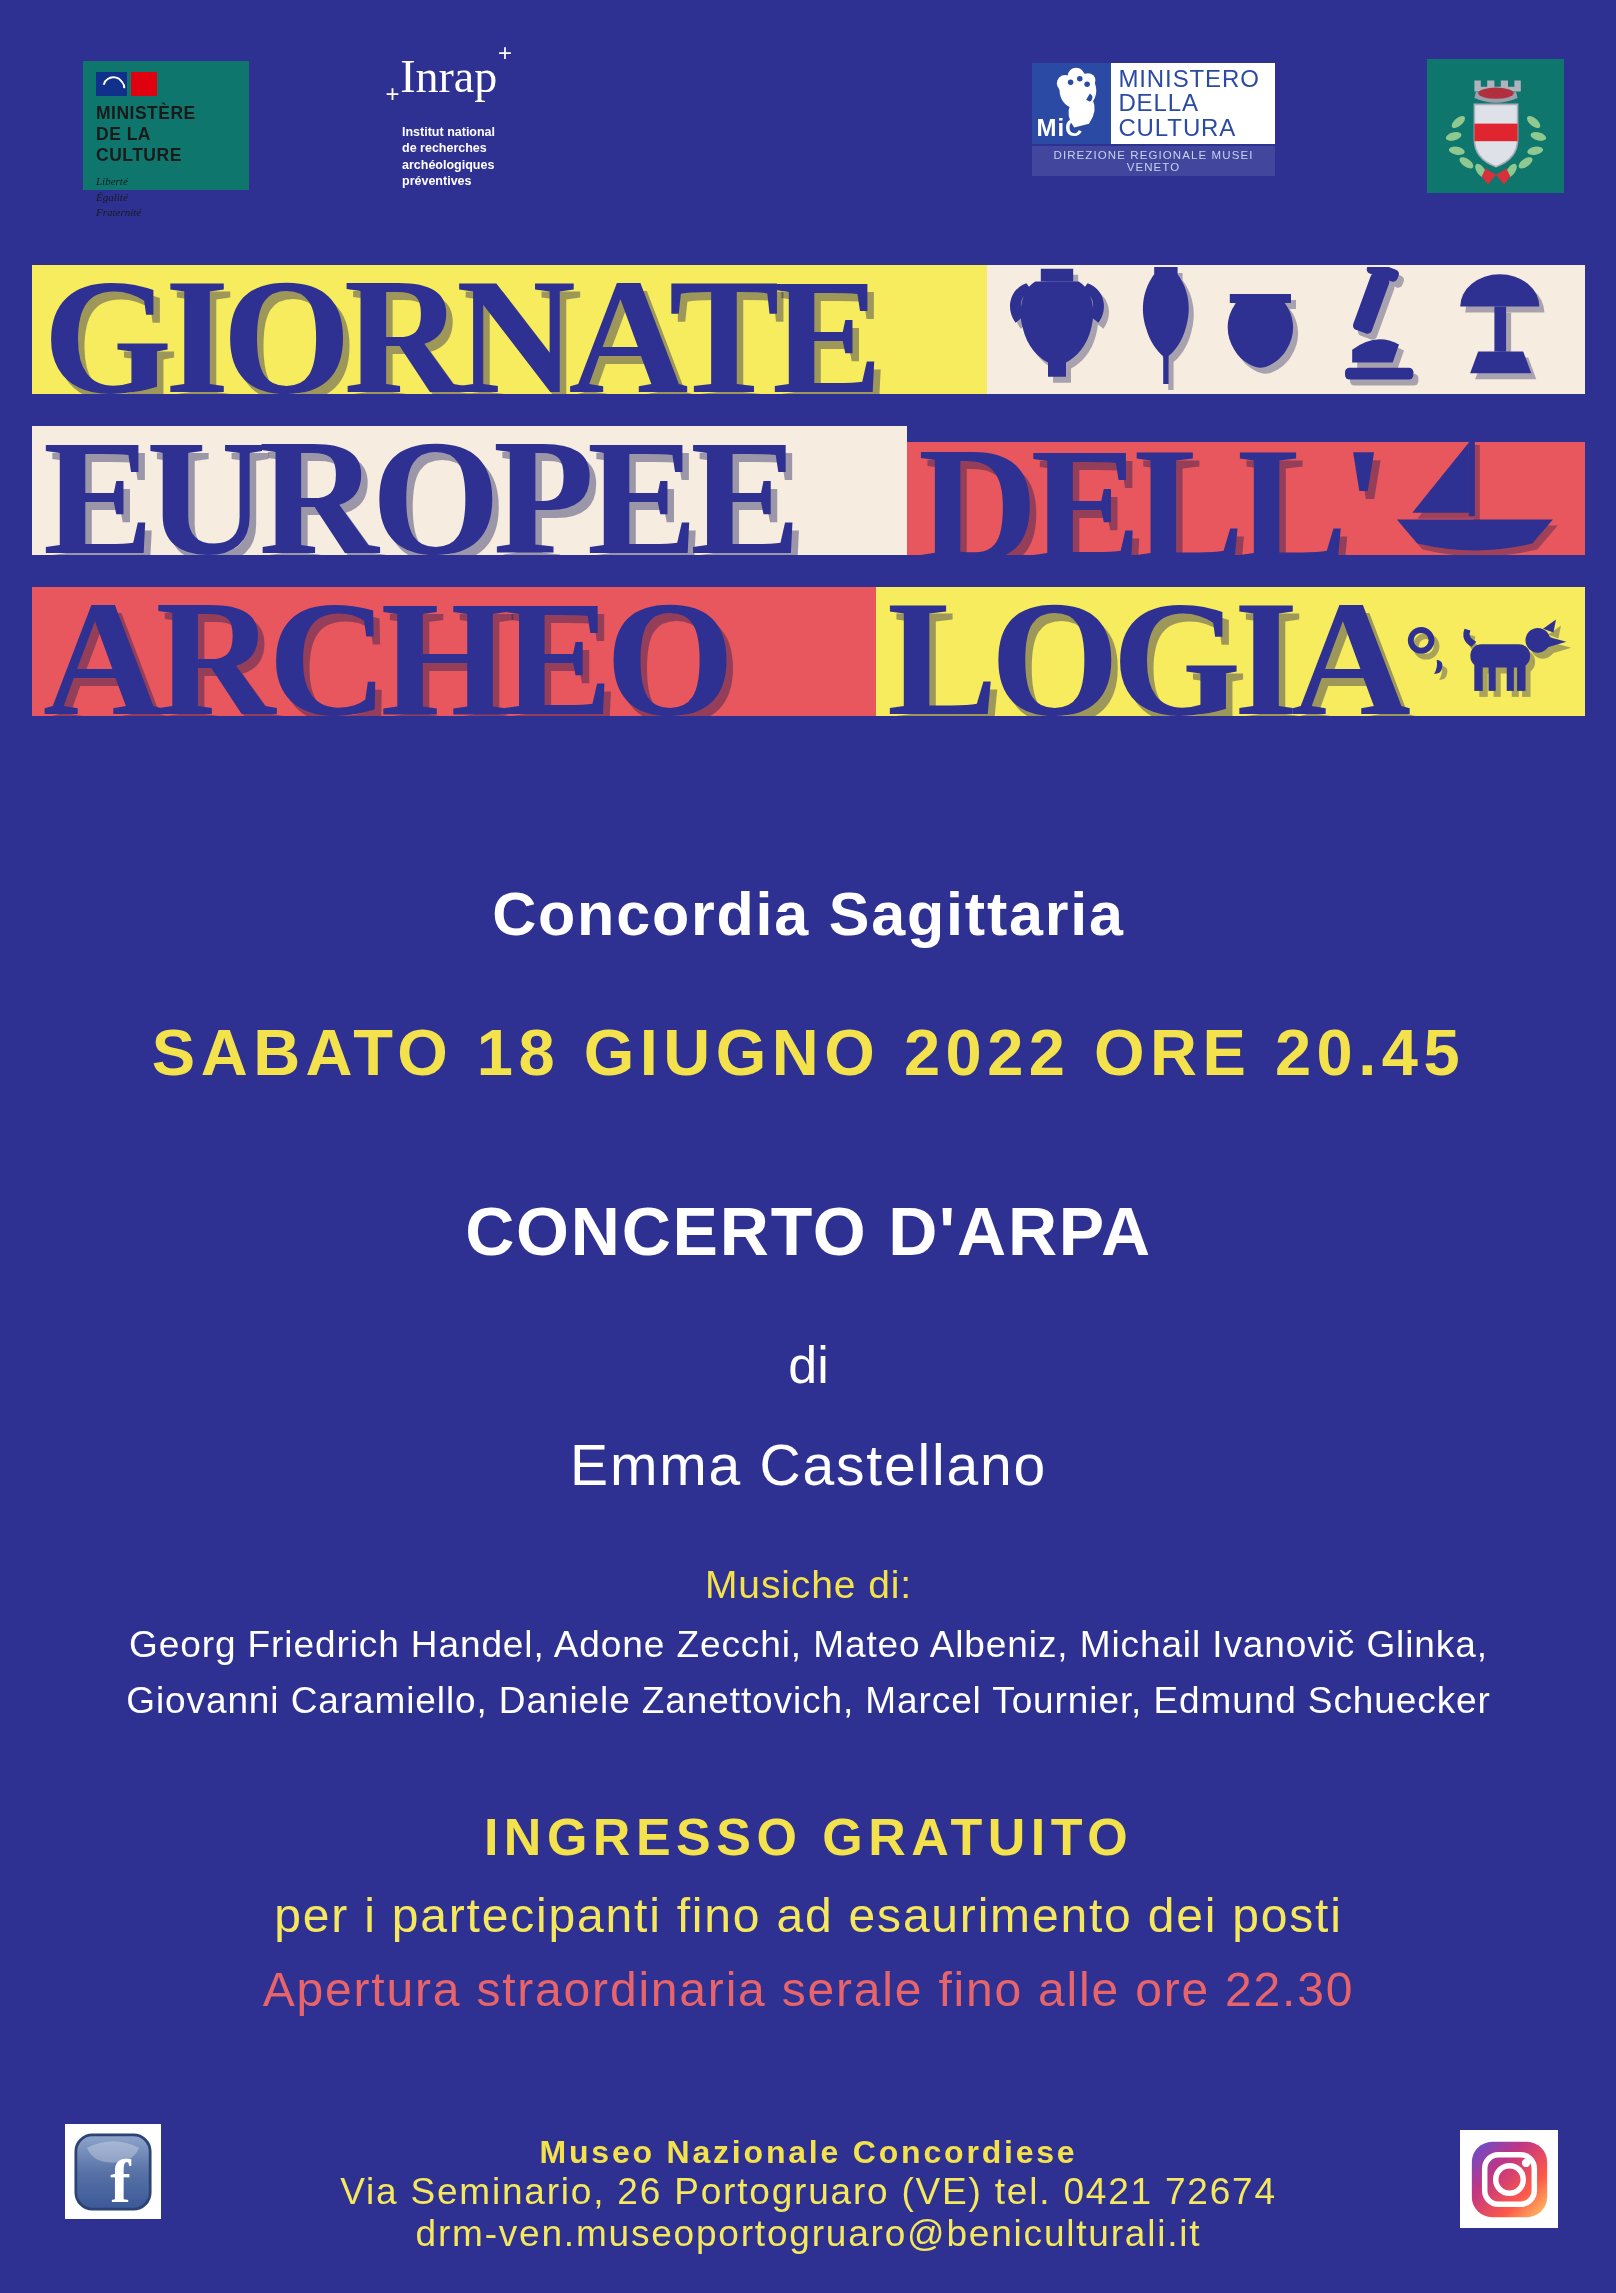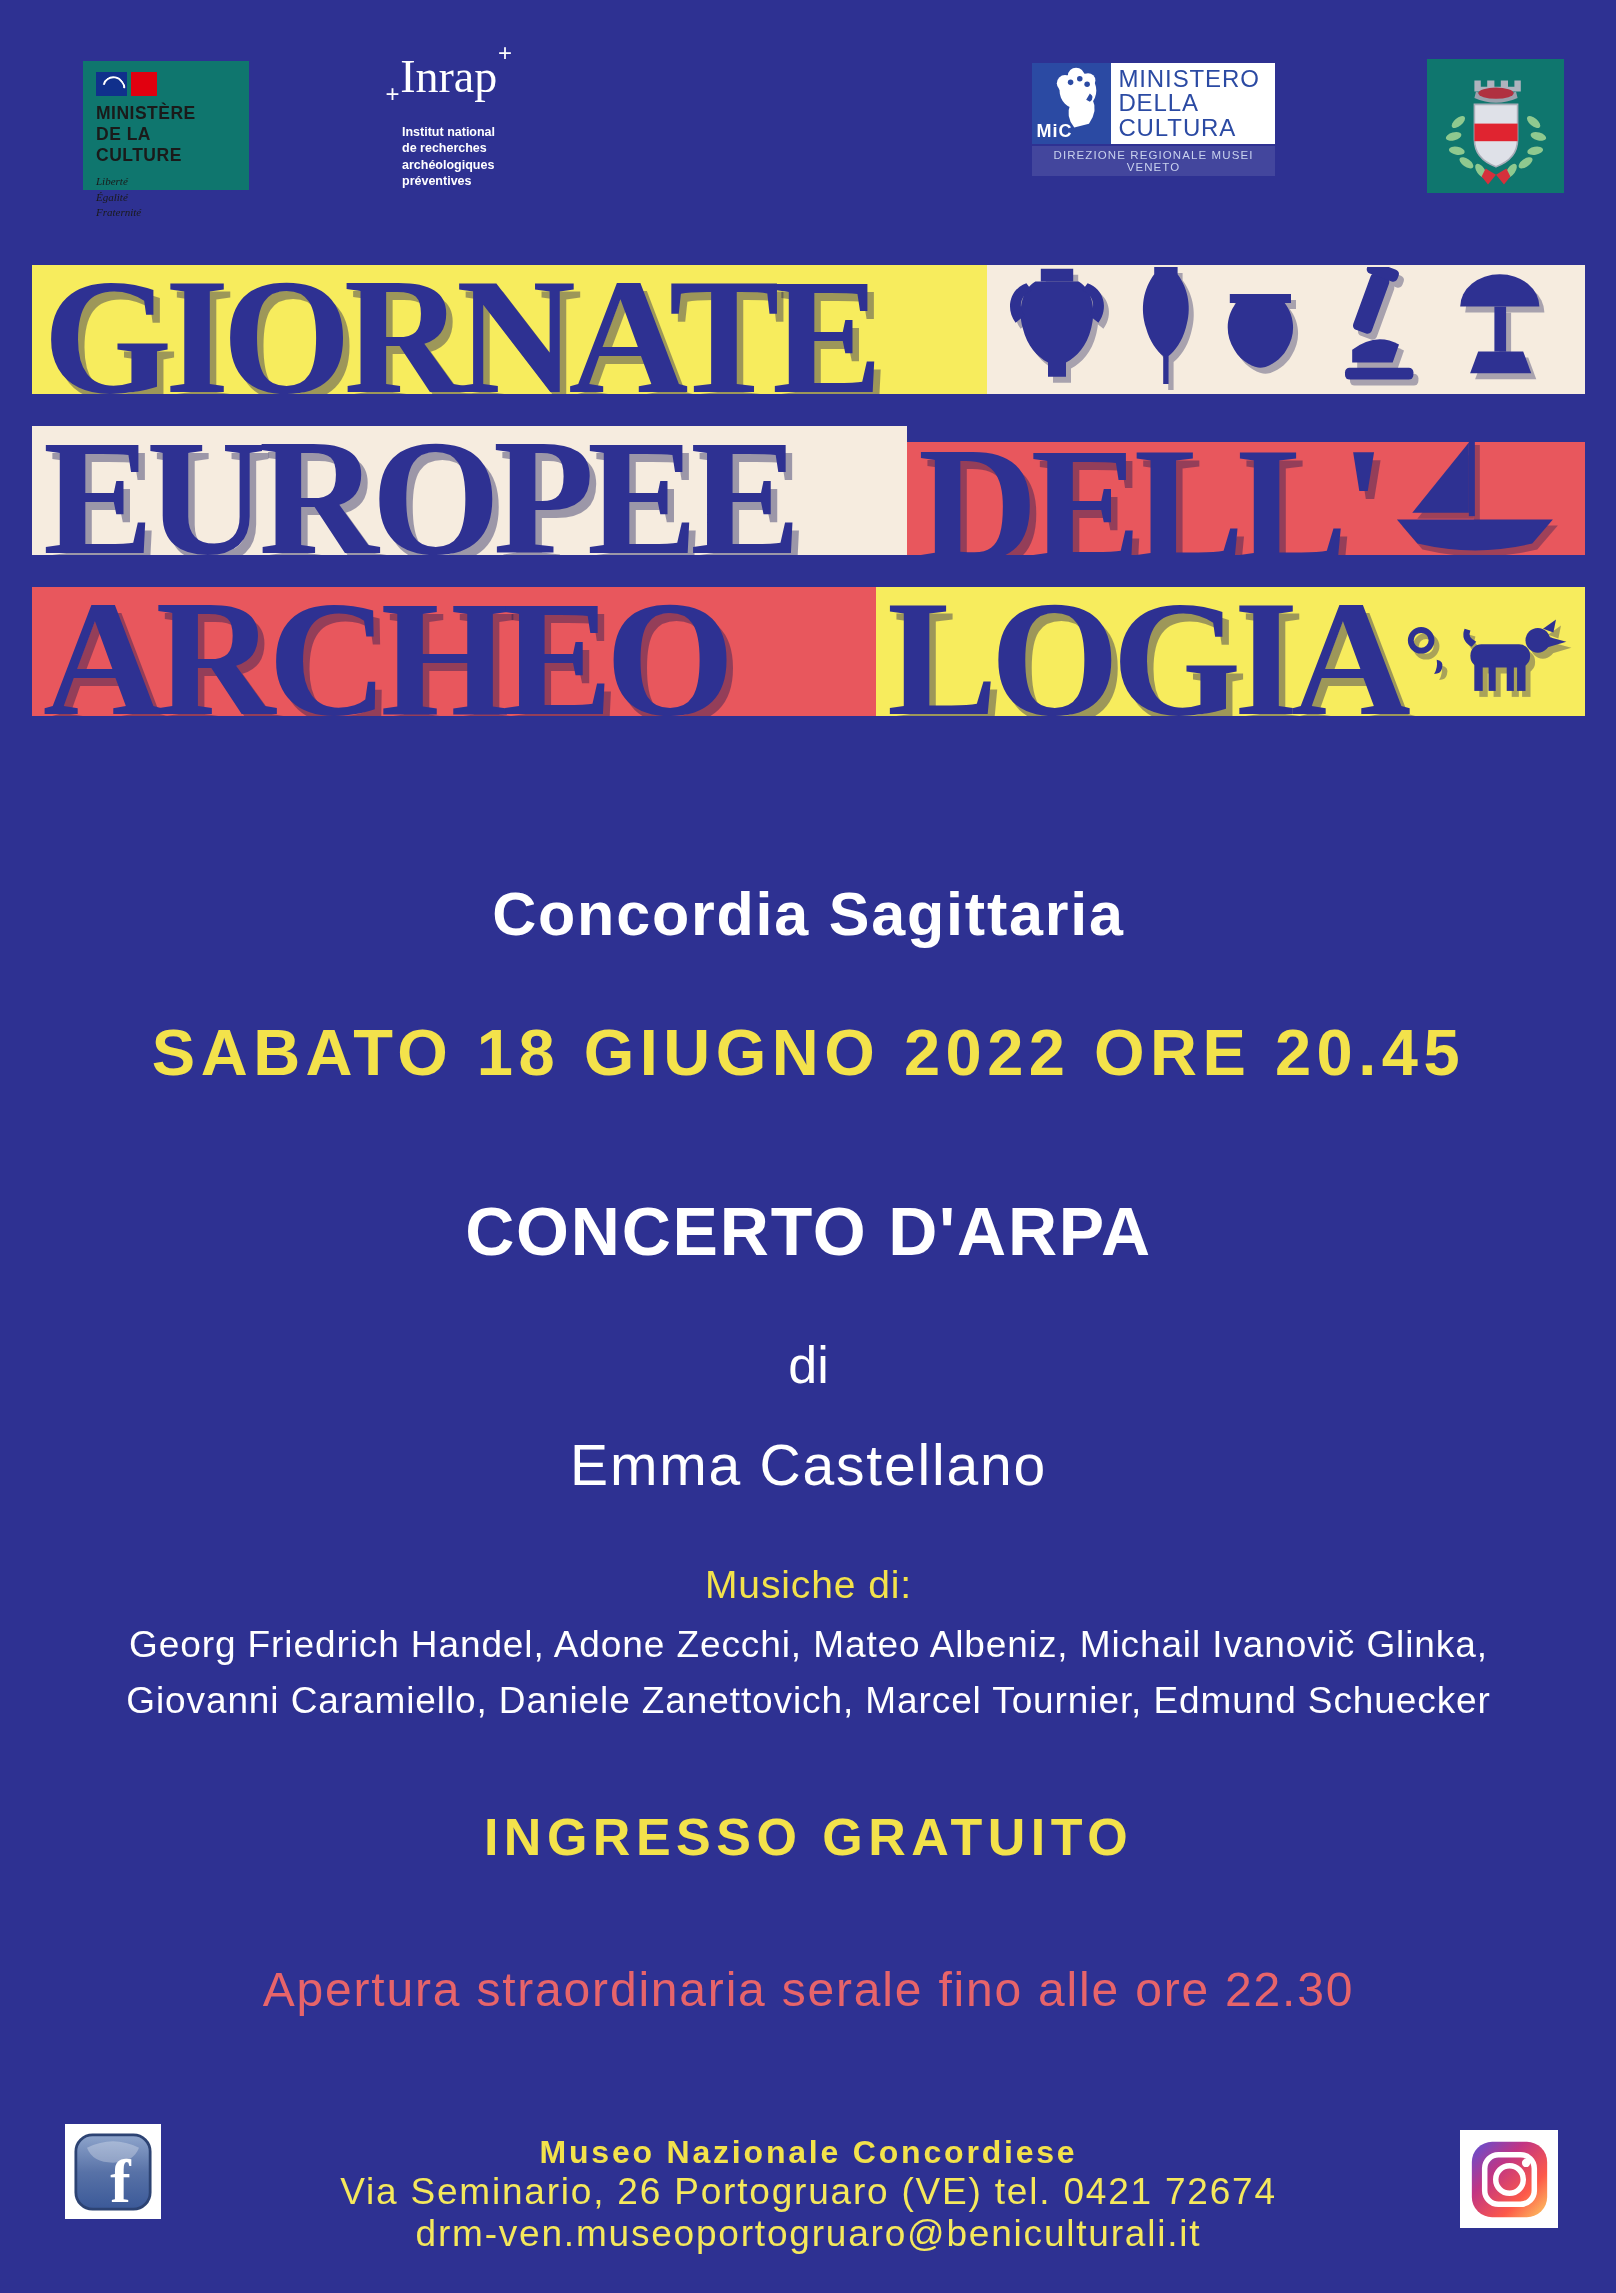--- a/index.html
+++ b/index.html
@@ -19,21 +19,21 @@
   .min-line{font-weight:700;font-size:17.5px;line-height:1.18;color:#1a1a1a;letter-spacing:0.5px;}
   .motto{font-family:"Liberation Serif",serif;font-style:italic;font-size:11px;color:#1a1a1a;line-height:1.45;margin-top:8.3px;}
   .inrap{position:absolute;left:391px;top:54px;color:#fff;width:157px;}
   .inrap-word{font-family:"Liberation Serif",serif;font-size:46px;line-height:1;position:relative;display:inline-block;margin-left:9.2px;}
   .inrap .plus-tr{position:absolute;top:-13px;right:-14.8px;font-size:24px;font-family:"Liberation Sans",sans-serif;}
   .inrap .plus-bl{position:absolute;left:-14.8px;bottom:-5.5px;font-size:24px;font-family:"Liberation Sans",sans-serif;}
   .inrap-desc{font-size:12.5px;font-weight:700;line-height:1.3;margin-top:24px;margin-left:11px;}
   .mic{position:absolute;left:1032px;top:63px;width:243px;}
   .mic-main{display:flex;height:81px;background:#fff;}
   .mic-square{width:79px;background:#2b4aa3;position:relative;overflow:hidden;}
-  .mic-acronym{position:absolute;left:4.6px;bottom:1.8px;color:#fff;font-weight:700;font-size:18px;letter-spacing:0.9px;}
+  .mic-acronym{position:absolute;left:4.6px;bottom:1.8px;color:#fff;font-weight:700;font-size:24px;letter-spacing:0.9px;}
   .mic-text{flex:1;display:flex;flex-direction:column;justify-content:center;padding-left:7.4px;color:#2b4aa3;border-radius:20px;}
   .mic-text div{font-size:24px;line-height:1.02;letter-spacing:0.9px;}
   .mic-sub{margin-top:1.8px;background:rgba(255,255,255,.10);color:#c9d2ee;font-size:11.5px;letter-spacing:1.1px;text-align:center;padding:2.8px 0 3.7px;}
   .stemma{left:1427px;top:59px;width:137px;height:134px;display:flex;align-items:center;justify-content:center;}
   
   .title-block{position:absolute;left:32px;right:32px;top:265px;}
   .t-row{display:flex;height:129px;margin-bottom:32px;}
   .seg{overflow:hidden;display:flex;align-items:center;}
   .bg-yellow{background:#f7ec5d;}
   .bg-cream{background:#f6ecdf;}
@@ -229,20 +229,21 @@
 
   <div class="line loc" style="top:879px;">Concordia Sagittaria</div>
   <div class="line date" style="top:1015px;">SABATO 18 GIUGNO 2022 ORE 20.45</div>
   <div class="line concert" style="top:1192px;">CONCERTO D'ARPA</div>
   <div class="line di" style="top:1335px;">di</div>
   <div class="line artist" style="top:1432px;">Emma Castellano</div>
   <div class="line musiche" style="top:1563px;">Musiche di:</div>
   <div class="line comp" style="top:1624px;">Georg Friedrich Handel, Adone Zecchi, Mateo Albeniz, Michail Ivanovič Glinka,</div>
   <div class="line comp" style="top:1680px;">Giovanni Caramiello, Daniele Zanettovich, Marcel Tournier, Edmund Schuecker</div>
   <div class="line ingresso" style="top:1807px;">INGRESSO GRATUITO</div>
+  <div class="line freesub" style="top:1888px;">per i partecipanti fino ad esaurimento dei posti</div>
   <div class="line apertura" style="top:1962px;">Apertura straordinaria serale fino alle ore 22.30</div>
 
   <div class="line museum" style="top:2134px;">Museo Nazionale Concordiese</div>
   <div class="line address" style="top:2171px;">Via Seminario, 26 Portogruaro  (VE) tel. 0421 72674</div>
   <div class="line email" style="top:2213px;">drm-ven.museoportogruaro@beniculturali.it</div>
 
   <div class="social fb-card">
     <svg width="78" height="78" viewBox="0 0 84 84">
       <defs>
         <linearGradient id="fbg" x1="0" y1="0" x2="0" y2="1">

